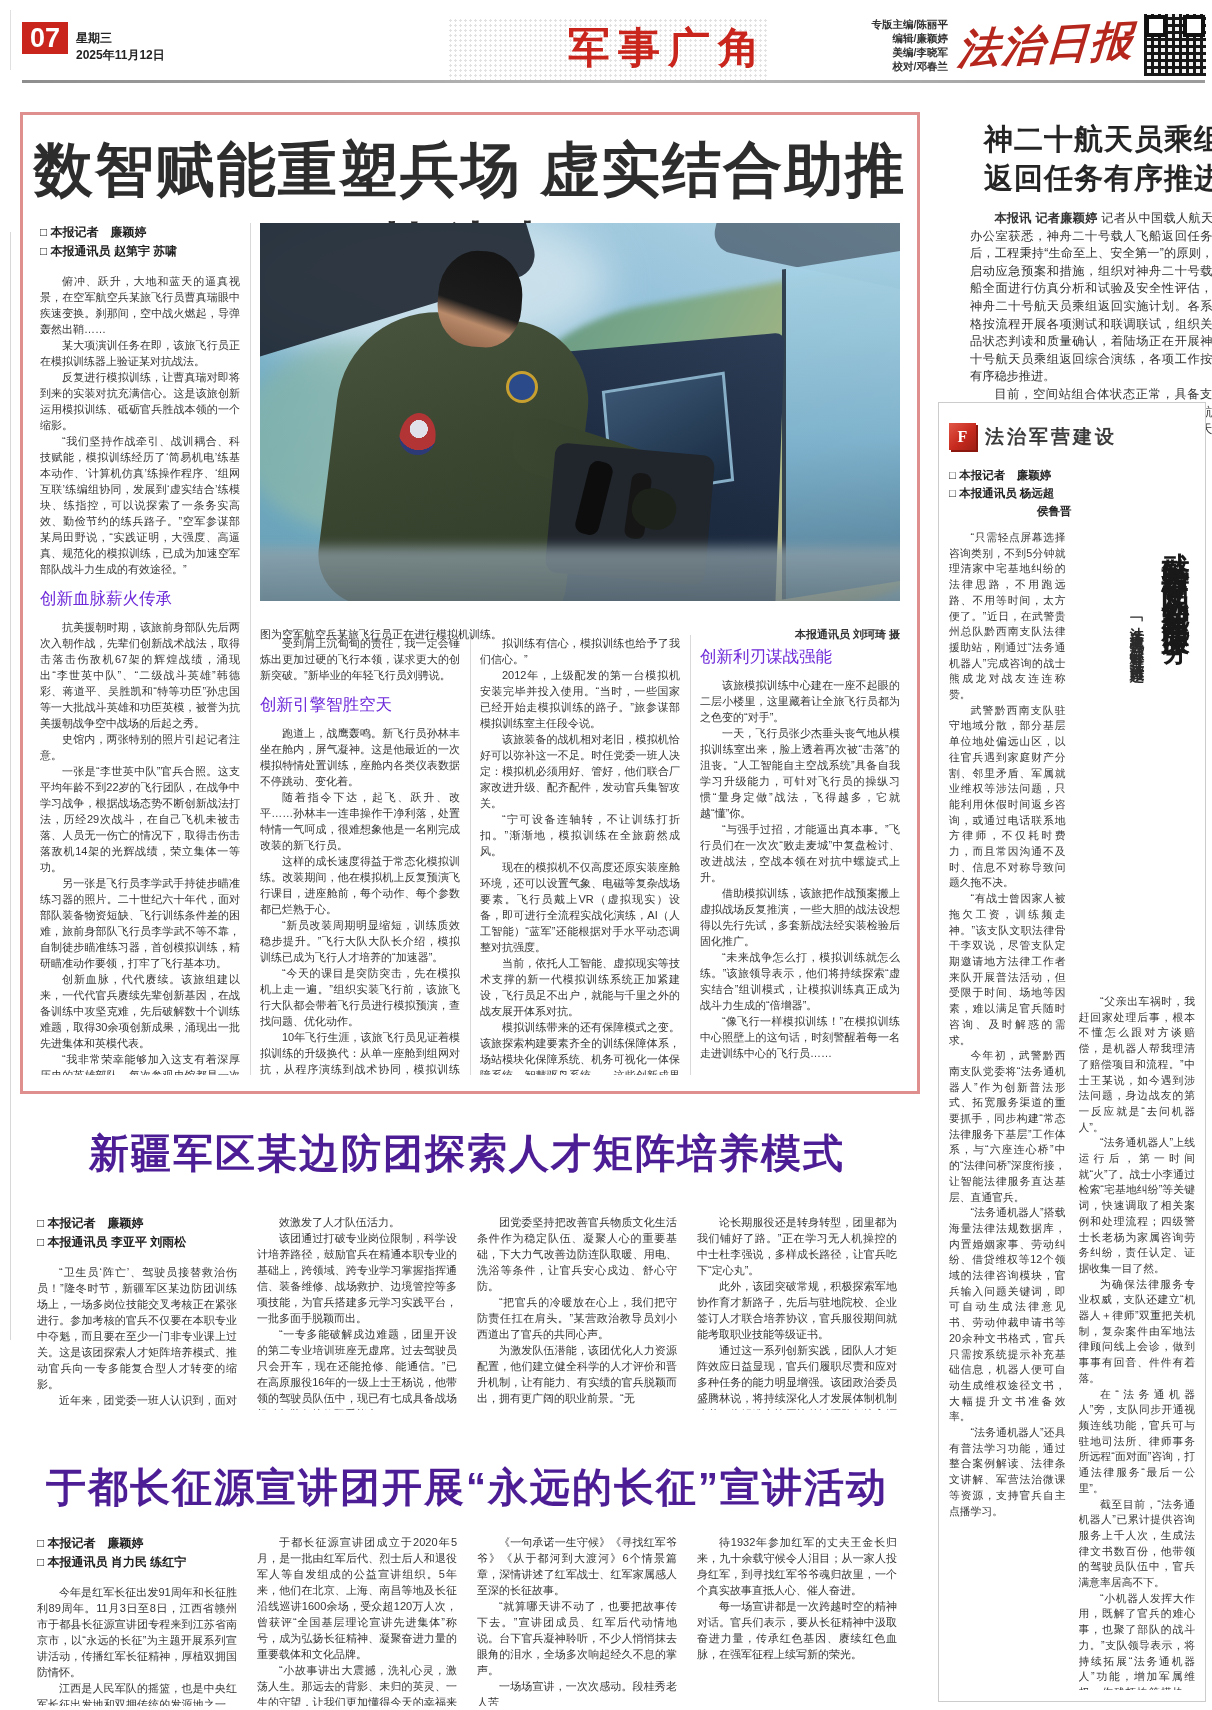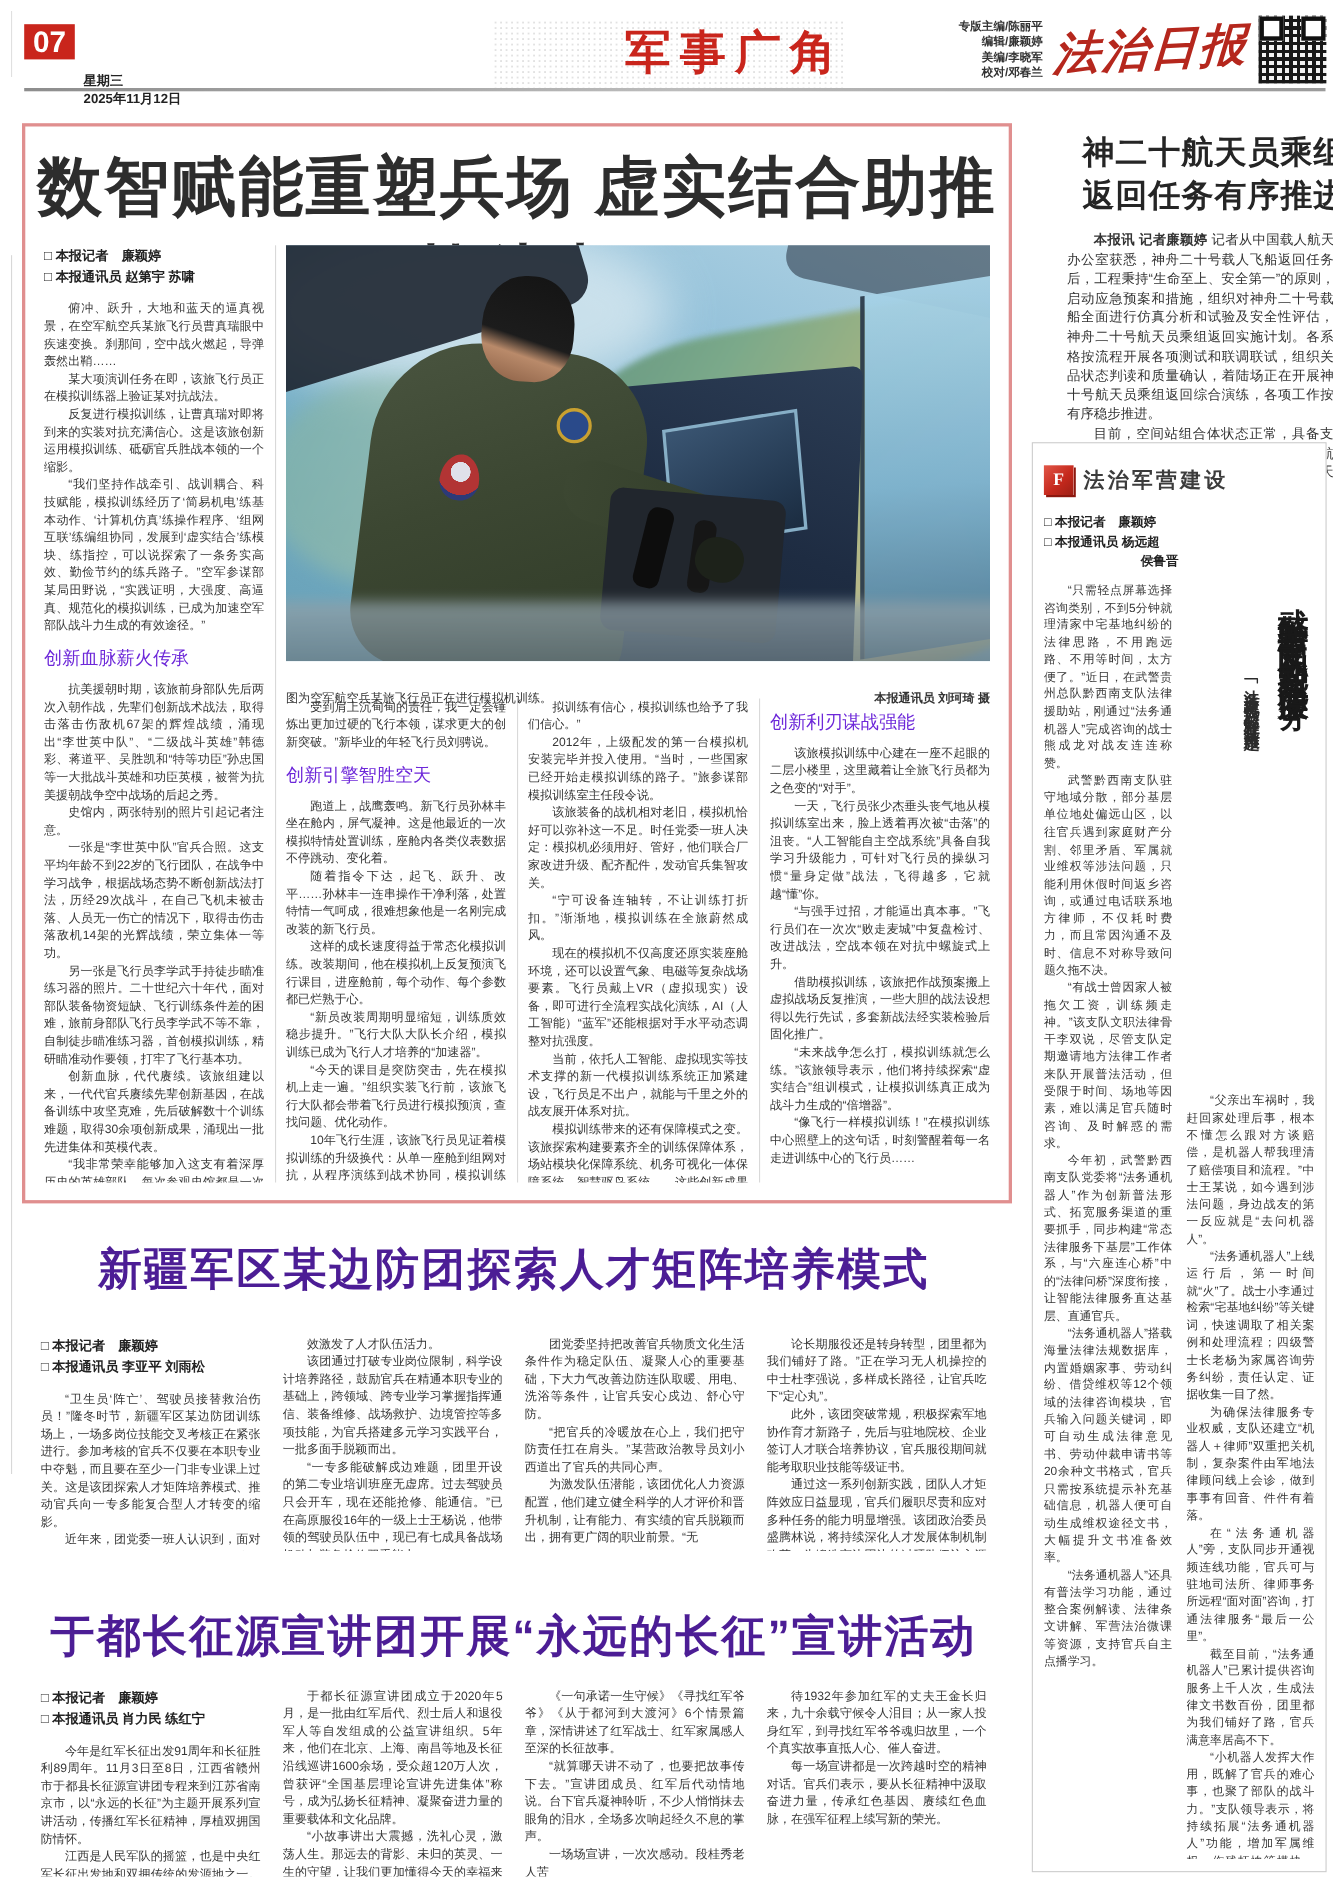--- a/index.html
+++ b/index.html
@@ -7,21 +7,21 @@
     position:relative; width:1212px; height:1710px; margin:0 auto;
     background:#ffffff; overflow:hidden;
     font-family:"Liberation Sans","DejaVu Sans",sans-serif;
     color:#333;
   }
   
   .pagenum-box { position:absolute; left:22px; top:22px; width:46px; height:32px;
     background:var(--accent,#d5281f); color:#fff; font-size:27px; font-weight:900;
     display:flex; align-items:center; justify-content:center; }
   .date-block { position:absolute; left:76px; top:30px; font-size:12px; font-weight:700;
-    color:#222; line-height:17px;margin-top:35px; }
+    color:#222; line-height:17px; }
   .section-title { position:absolute; left:448px; top:18px; width:320px; text-align:right;
     font-size:42px; font-weight:900; color:var(--accent,#c9251c); letter-spacing:8px;
     background:radial-gradient(#e2e2e2 1px, transparent 1.3px); background-size:5px 5px;
     padding:2px 0 6px; }
   .masthead { position:absolute; right:6px; top:14px; display:flex; gap:6px; align-items:center; }
   .staff { text-align:right; font-size:10.5px; font-weight:700; color:#333; }
   .staff .para { margin:0; line-height:14px; text-indent:0; }
   .paper-name { font-family:"DejaVu Serif","Liberation Serif",serif; font-style:italic;
     font-weight:900; font-size:42px; color:#b5271d; transform:skewX(-6deg) rotate(-3deg);
     letter-spacing:2px; padding:0 4px; white-space:nowrap; }
@@ -307,21 +307,21 @@
       <div class="sb-colB bodytext">
         <div class="vert-block">
           <div class="vert-sub">「法务通机器人」破解官兵涉法难题</div>
           <div class="vert-main">武警黔西南支队创新智能法律服务</div>
         </div>
         <div>
             <p class="para">“父亲出车祸时，我赶回家处理后事，根本不懂怎么跟对方谈赔偿，是机器人帮我理清了赔偿项目和流程。”中士王某说，如今遇到涉法问题，身边战友的第一反应就是“去问机器人”。</p>
             <p class="para">“法务通机器人”上线运行后，第一时间就“火”了。战士小李通过检索“宅基地纠纷”等关键词，快速调取了相关案例和处理流程；四级警士长老杨为家属咨询劳务纠纷，责任认定、证据收集一目了然。</p>
             <p class="para">为确保法律服务专业权威，支队还建立“机器人＋律师”双重把关机制，复杂案件由军地法律顾问线上会诊，做到事事有回音、件件有着落。</p>
             <p class="para">在“法务通机器人”旁，支队同步开通视频连线功能，官兵可与驻地司法所、律师事务所远程“面对面”咨询，打通法律服务“最后一公里”。</p>
-            <p class="para">截至目前，“法务通机器人”已累计提供咨询服务上千人次，生成法律文书数百份，团里都为我们铺好了路，官兵满意率居高不下。</p>
+            <p class="para">截至目前，“法务通机器人”已累计提供咨询服务上千人次，生成法律文书数百份，他带领的驾驶员队伍中，官兵满意率居高不下。</p>
             <p class="para">“小机器人发挥大作用，既解了官兵的难心事，也聚了部队的战斗力。”支队领导表示，将持续拓展“法务通机器人”功能，增加军属维权、伤残抚恤等模块，让暖心的法治服务惠及更多官兵家庭，让尊法学法守法用法在军营蔚然成风。</p>
           </div>
       </div>
     </div>
   </div>
 
   <div class="lower xinjiang">
     <div class="lower-headline">新疆军区某边防团探索人才矩阵培养模式</div>
     <div class="lower-cols">
       <div class="lcol bodytext">

